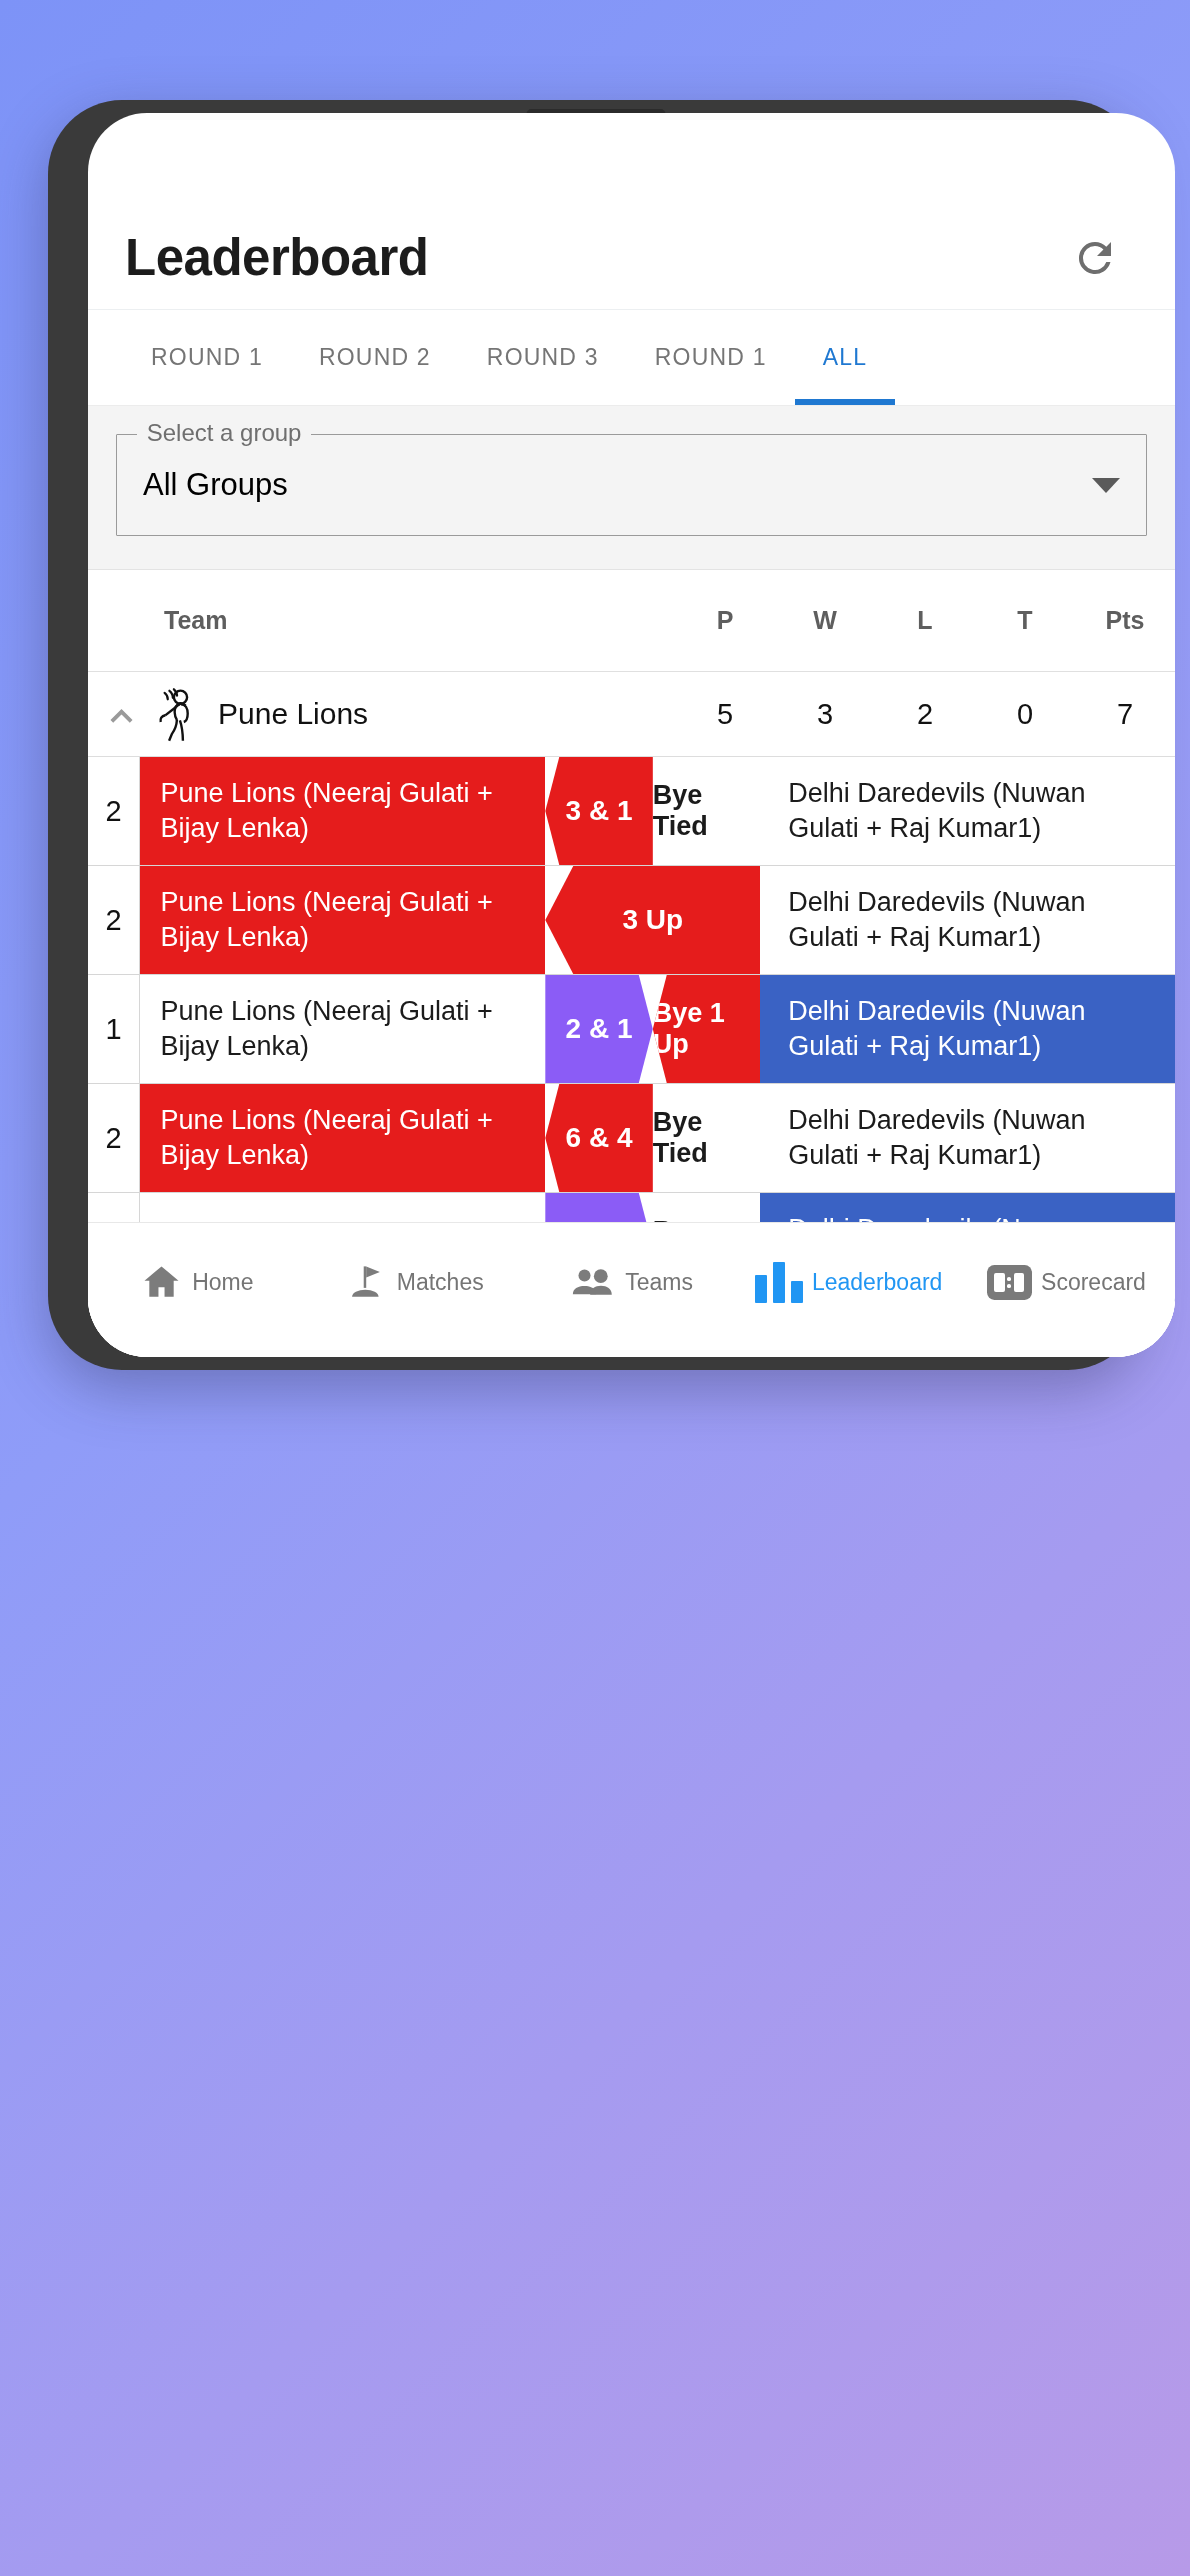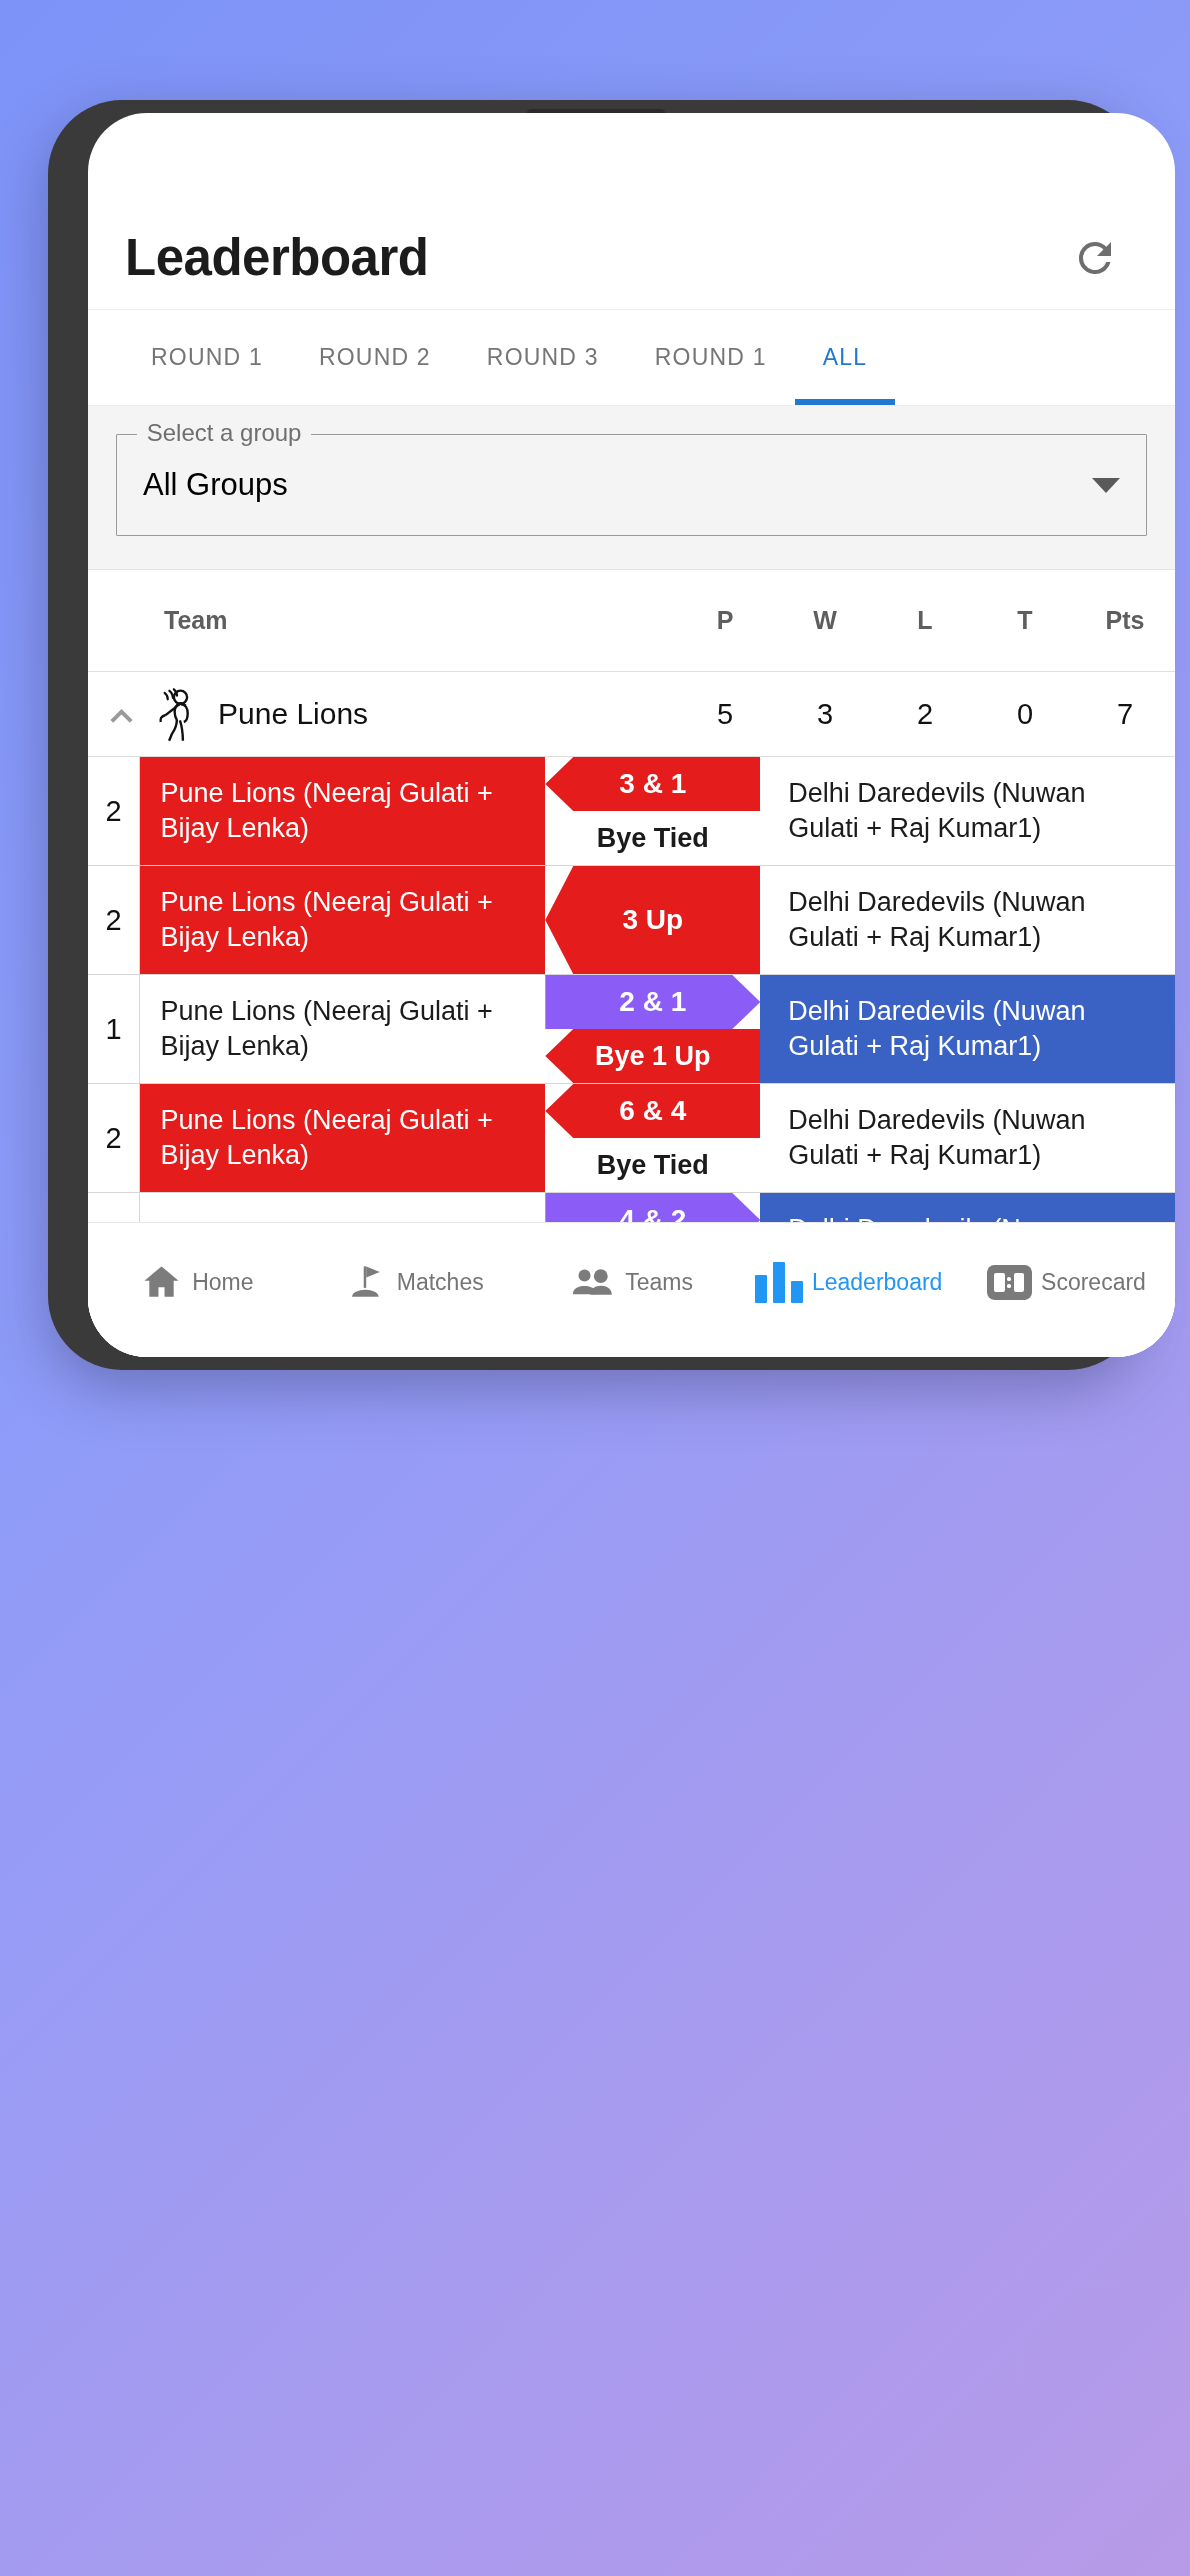--- a/index.html
+++ b/index.html
@@ -184,21 +184,21 @@
     flex: 1 1 0;
     display: flex; align-items: center;
     padding: 11px 16.7px 11px 20.4px;
     font-size: 27px;
     line-height: 1.28;
     position: relative;
     min-width: 0;
   }
   .m-mid {
     flex: 0 0 215px;
-    display: flex; flex-direction: column;
+    display: flex; flex-direction: row;
     position: relative;
   }
   .m-mid .sc {
     flex: 1 1 0;
     display: flex; align-items: center; justify-content: center;
     font-size: 28px; font-weight: bold;
     position: relative;
   }
   .m-mid .bye {
     flex: 1 1 0;

